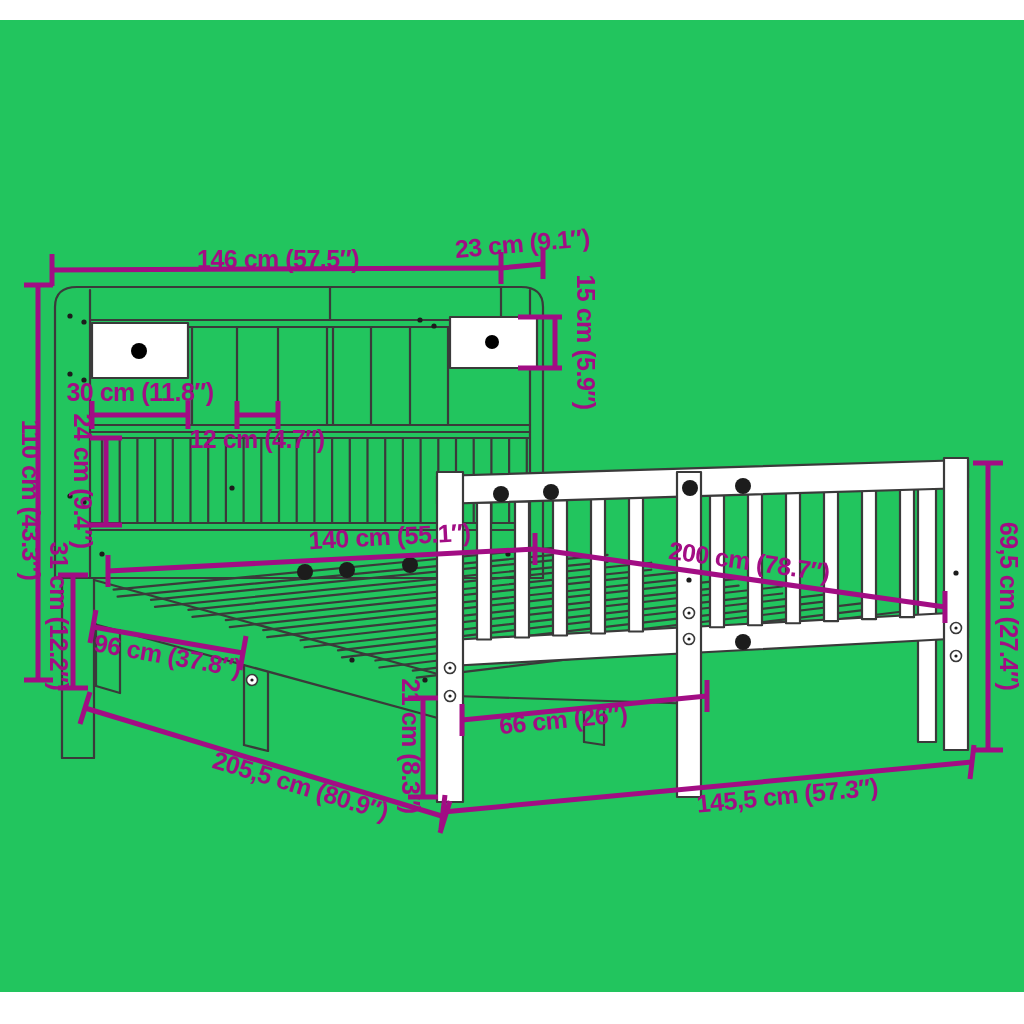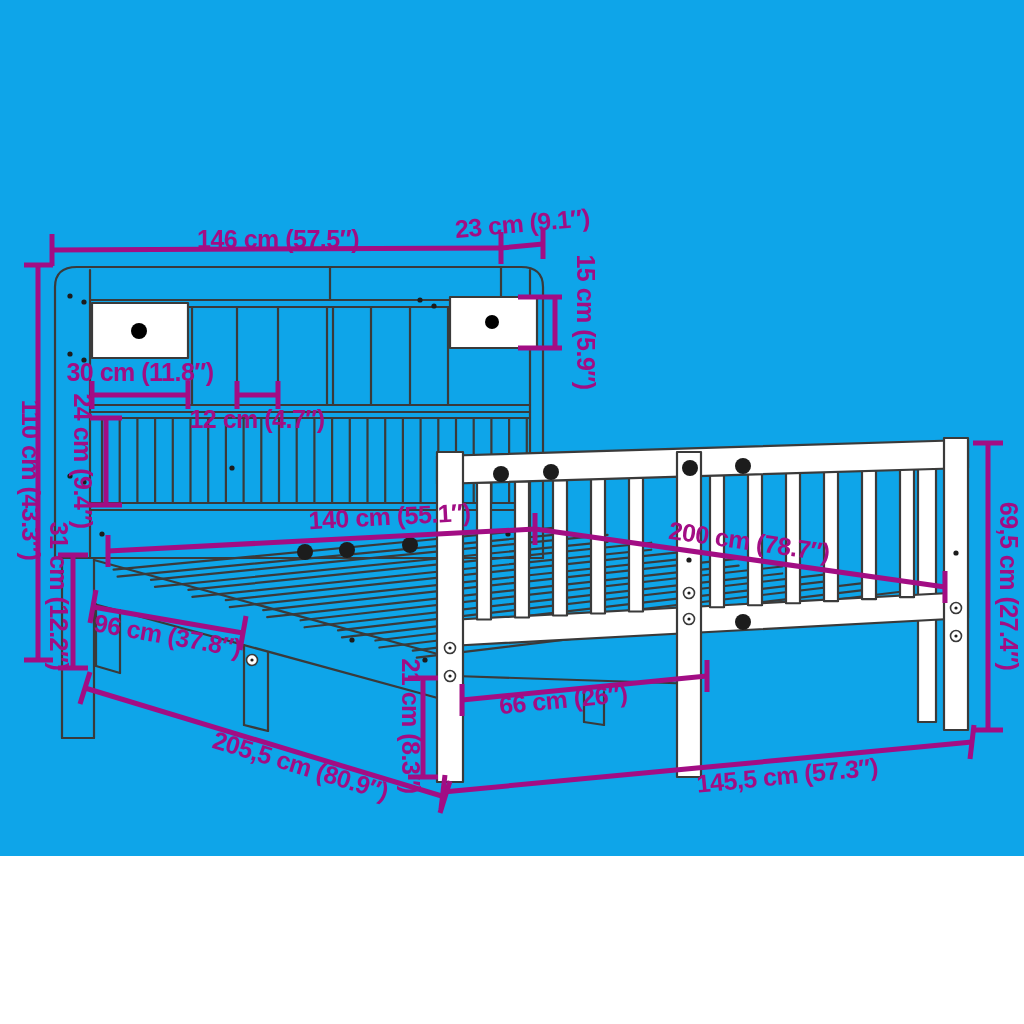--- a/index.html
+++ b/index.html
@@ -1,17 +1,17 @@
 <!DOCTYPE html>
 <html><head>
 <meta charset="utf-8">
 <style>
   html,body{margin:0;padding:0;background:#ffffff;}
-  .stage{position:relative;width:1024px;height:856px;background:#0ea5e9;overflow:hidden;
-         font-family:"Liberation Sans", sans-serif;}
+  .stage{position:relative;width:1024px;height:972px;background:#22c55e;overflow:hidden;
+         font-family:"Liberation Sans", sans-serif;margin-top:20px;}
   svg{display:block;}
   #line-art line, #line-art path, #line-art polygon, #line-art rect{
     stroke:#3a3a3a; stroke-width:2.2; fill:none; stroke-linecap:round; stroke-linejoin:round;}
   #line-art .solid{fill:#ffffff;}
   #line-art .ink{fill:#1c1c1c; stroke:none;}
   #line-art .ring{fill:#ffffff; stroke:#3a3a3a; stroke-width:1.6;}
   #dims line{stroke:#a20d84; stroke-width:5; fill:none; stroke-linecap:butt;}
   .dim-label{font-family:"Liberation Sans", sans-serif; font-weight:700; font-size:25px;
              fill:#a20d84; letter-spacing:-0.5px;}
 </style>

